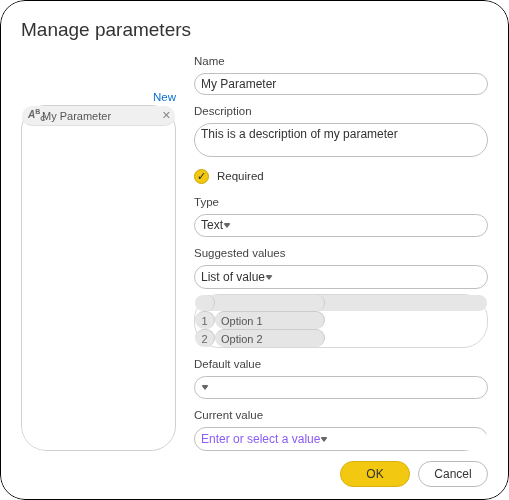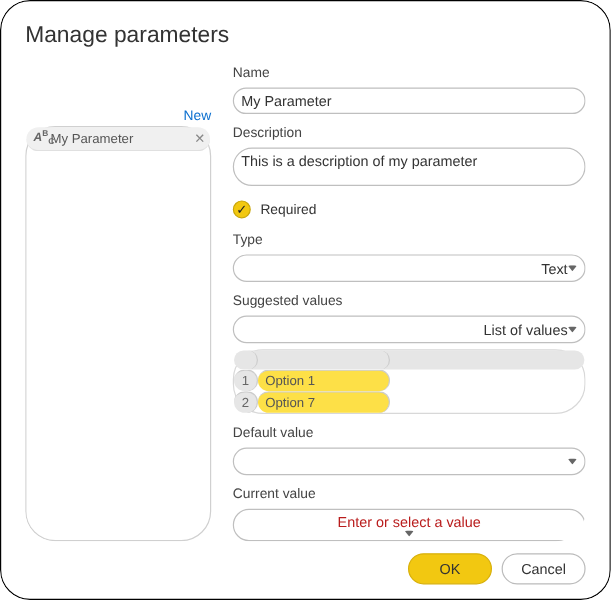--- a/index.html
+++ b/index.html
@@ -82,31 +82,31 @@
     background: #fff;
     font-family: inherit;
     font-size: 12px;
     padding: 3px 6px;
     color: #333;
   }
   .text-area { height: 54px; resize: none; }
   .select {
     display: flex;
     align-items: center;
-    justify-content: flex-end;
+    justify-content: flex-start;
     height: 36px;
     cursor: pointer;
   }
   .select .chev {
     width: 0; height: 0;
     border-left: 4px solid transparent;
     border-right: 4px solid transparent;
     border-top: 5px solid #666;
   }
-  .select.placeholder { color: #b91c1c; flex-direction: column; }
+  .select.placeholder { color: #8b5cf6; }
   .checkbox-row {
     display: flex;
     align-items: center;
     gap: 8px;
     margin-top: 6px;
     margin-bottom: 2px;
   }
   .checkbox {
     width: 15px; height: 15px;
     background: #f2c811;
@@ -147,21 +147,21 @@
     color: #666;
     line-height: 18px;
   }
   .grid-row .cell {
     width: 110px;
     border-right: 1px solid #ccc;
     border-top: 1px solid #ccc;
     padding: 0 6px;
     line-height: 18px;
     color: #555;
-    background: #fde047;
+    background: #e5e5e5;
   }
   .footer {
     display: flex;
     justify-content: flex-end;
     gap: 8px;
     padding-top: 10px;
   }
   .btn {
     min-width: 70px;
     height: 26px;
@@ -210,36 +210,36 @@
       </div>
 
       <div class="field-label">Type</div>
       <div class="select">
         <span>Text</span>
         <span class="chev"></span>
       </div>
 
       <div class="field-label">Suggested values</div>
       <div class="select">
-        <span>List of values</span>
+        <span>List of value</span>
         <span class="chev"></span>
       </div>
 
       <div class="values-grid">
         <div class="grid-header">
           <div class="rownum-h"></div>
           <div class="col-h"></div>
         </div>
         <div class="grid-row">
           <div class="rownum">1</div>
           <div class="cell">Option 1</div>
         </div>
         <div class="grid-row">
           <div class="rownum">2</div>
-          <div class="cell">Option 7</div>
+          <div class="cell">Option 2</div>
         </div>
       </div>
 
       <div class="field-label">Default value</div>
       <div class="select">
         <span></span>
         <span class="chev"></span>
       </div>
 
       <div class="field-label">Current value</div>

